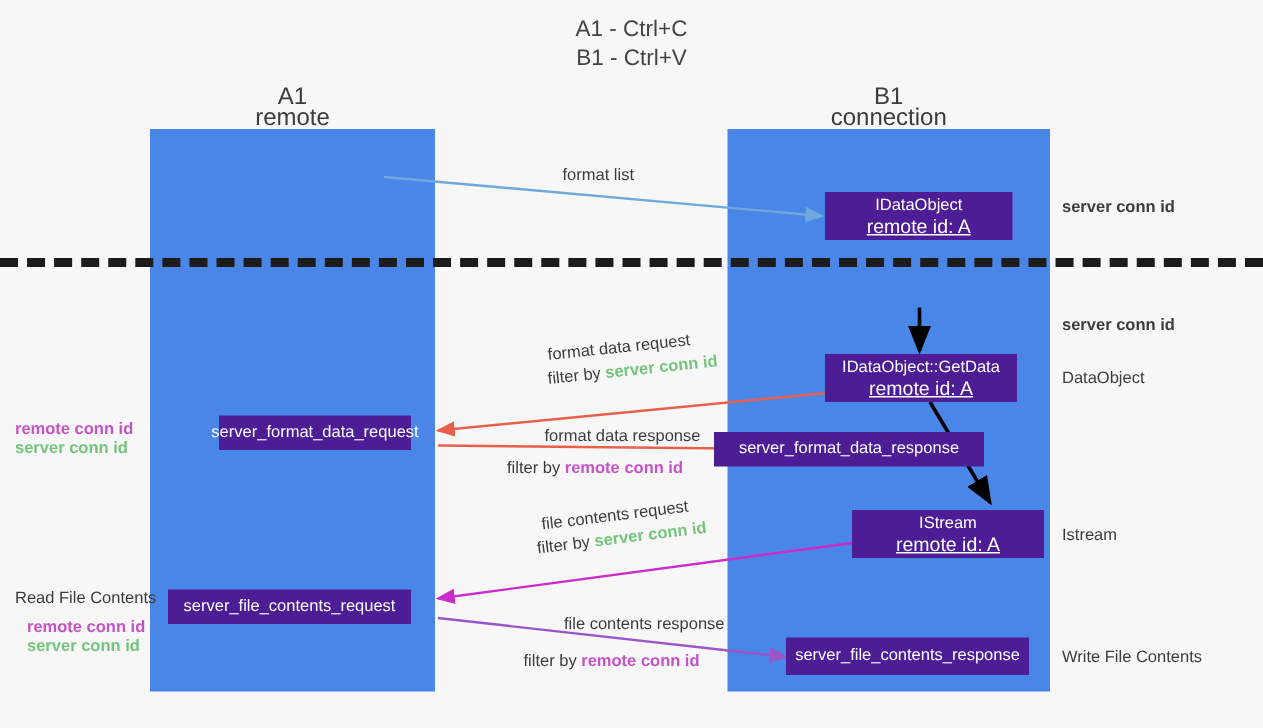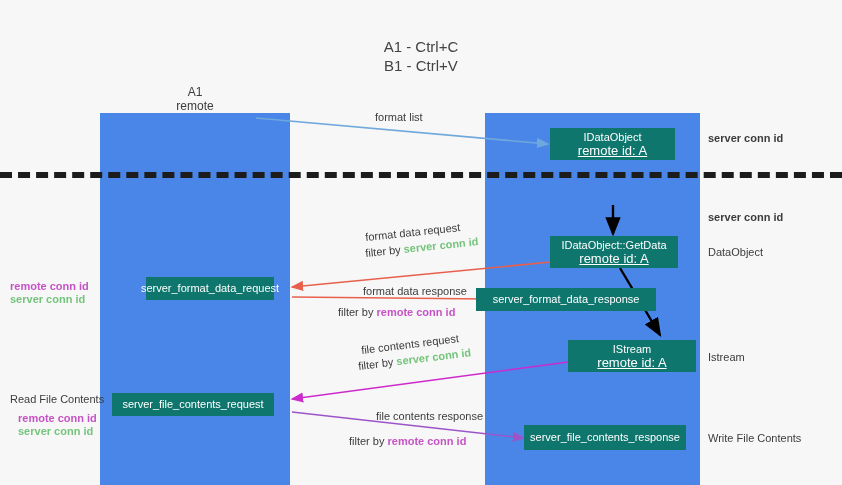--- a/index.html
+++ b/index.html
@@ -5,51 +5,51 @@
   html,body{margin:0;padding:0;}
   body{
     width:842px;height:485px;
     background:#f7f7f7;
     font-family:"Liberation Sans","DejaVu Sans",sans-serif;
     position:relative;
     overflow:hidden;
     color:#3c3c3c;
   }
   #stage{position:absolute;left:0;top:0;width:842px;height:485px;}
-  .abs{position:absolute;margin-top:27px;}
+  .abs{position:absolute;}
 
   
   .title{
     width:842px;text-align:center;top:10px;left:0;
     font-size:15px;line-height:19px;color:#434343;
   }
 
   
   .lane-head{
-    text-align:center;font-size:12px;line-height:14px;color:#3c3c3c;
+    text-align:center;font-size:16px;line-height:14px;color:#3c3c3c;
   }
 
   
   .lane{background:#4a86e8;}
 
   
   svg.layer{position:absolute;left:0;top:0;width:842px;height:485px;overflow:visible;}
 
   
   .node{
     position:absolute;
     box-sizing:border-box;
     display:flex;flex-direction:column;
     align-items:center;justify-content:center;
     color:#ffffff;font-size:11px;line-height:13px;
     text-align:center;
     border:1px solid rgba(255,255,255,0.0);
   }
   .node.green{background:#78c37f;}
-  .node.orange{background:#0f766e;justify-content:center;}
+  .node.orange{background:#4c1d95;justify-content:center;}
   .node .l2{font-size:13px;line-height:13px;text-decoration:underline;}
 
   
   .lbl{position:absolute;font-size:11px;line-height:14px;color:#3c3c3c;white-space:nowrap;}
   .green-t{color:#74c47c;font-weight:bold;}
   .magenta-t{color:#c653c6;font-weight:bold;}
   .rot{transform-origin:left bottom;}
   .side{position:absolute;font-size:11px;line-height:14px;white-space:nowrap;}
   .right-note{position:absolute;font-size:11px;line-height:14px;color:#3c3c3c;white-space:nowrap;}
 
@@ -62,20 +62,24 @@
 <div id="stage">
 
   <div class="abs title">
     <div>A1 - Ctrl+C</div>
     <div>B1 - Ctrl+V</div>
   </div>
 
   <div class="abs lane-head" style="left:100px;top:58px;width:190px;">
     <div>A1</div>
     <div>remote</div>
+  </div>
+  <div class="abs lane-head" style="left:485px;top:58px;width:215px;">
+    <div>B1</div>
+    <div>connection</div>
   </div>
 
   <div class="abs lane" style="left:100px;top:86px;width:190px;height:375px;"></div>
   <div class="abs lane" style="left:485px;top:86px;width:215px;height:375px;"></div>
 
   <svg class="layer">
     <defs>
       <marker id="ah-blue" markerWidth="9" markerHeight="9" refX="7" refY="3.2" orient="auto">
         <path d="M0,0 L8,3.2 L0,6.4 z" fill="#6fa8dc"></path>
       </marker>

